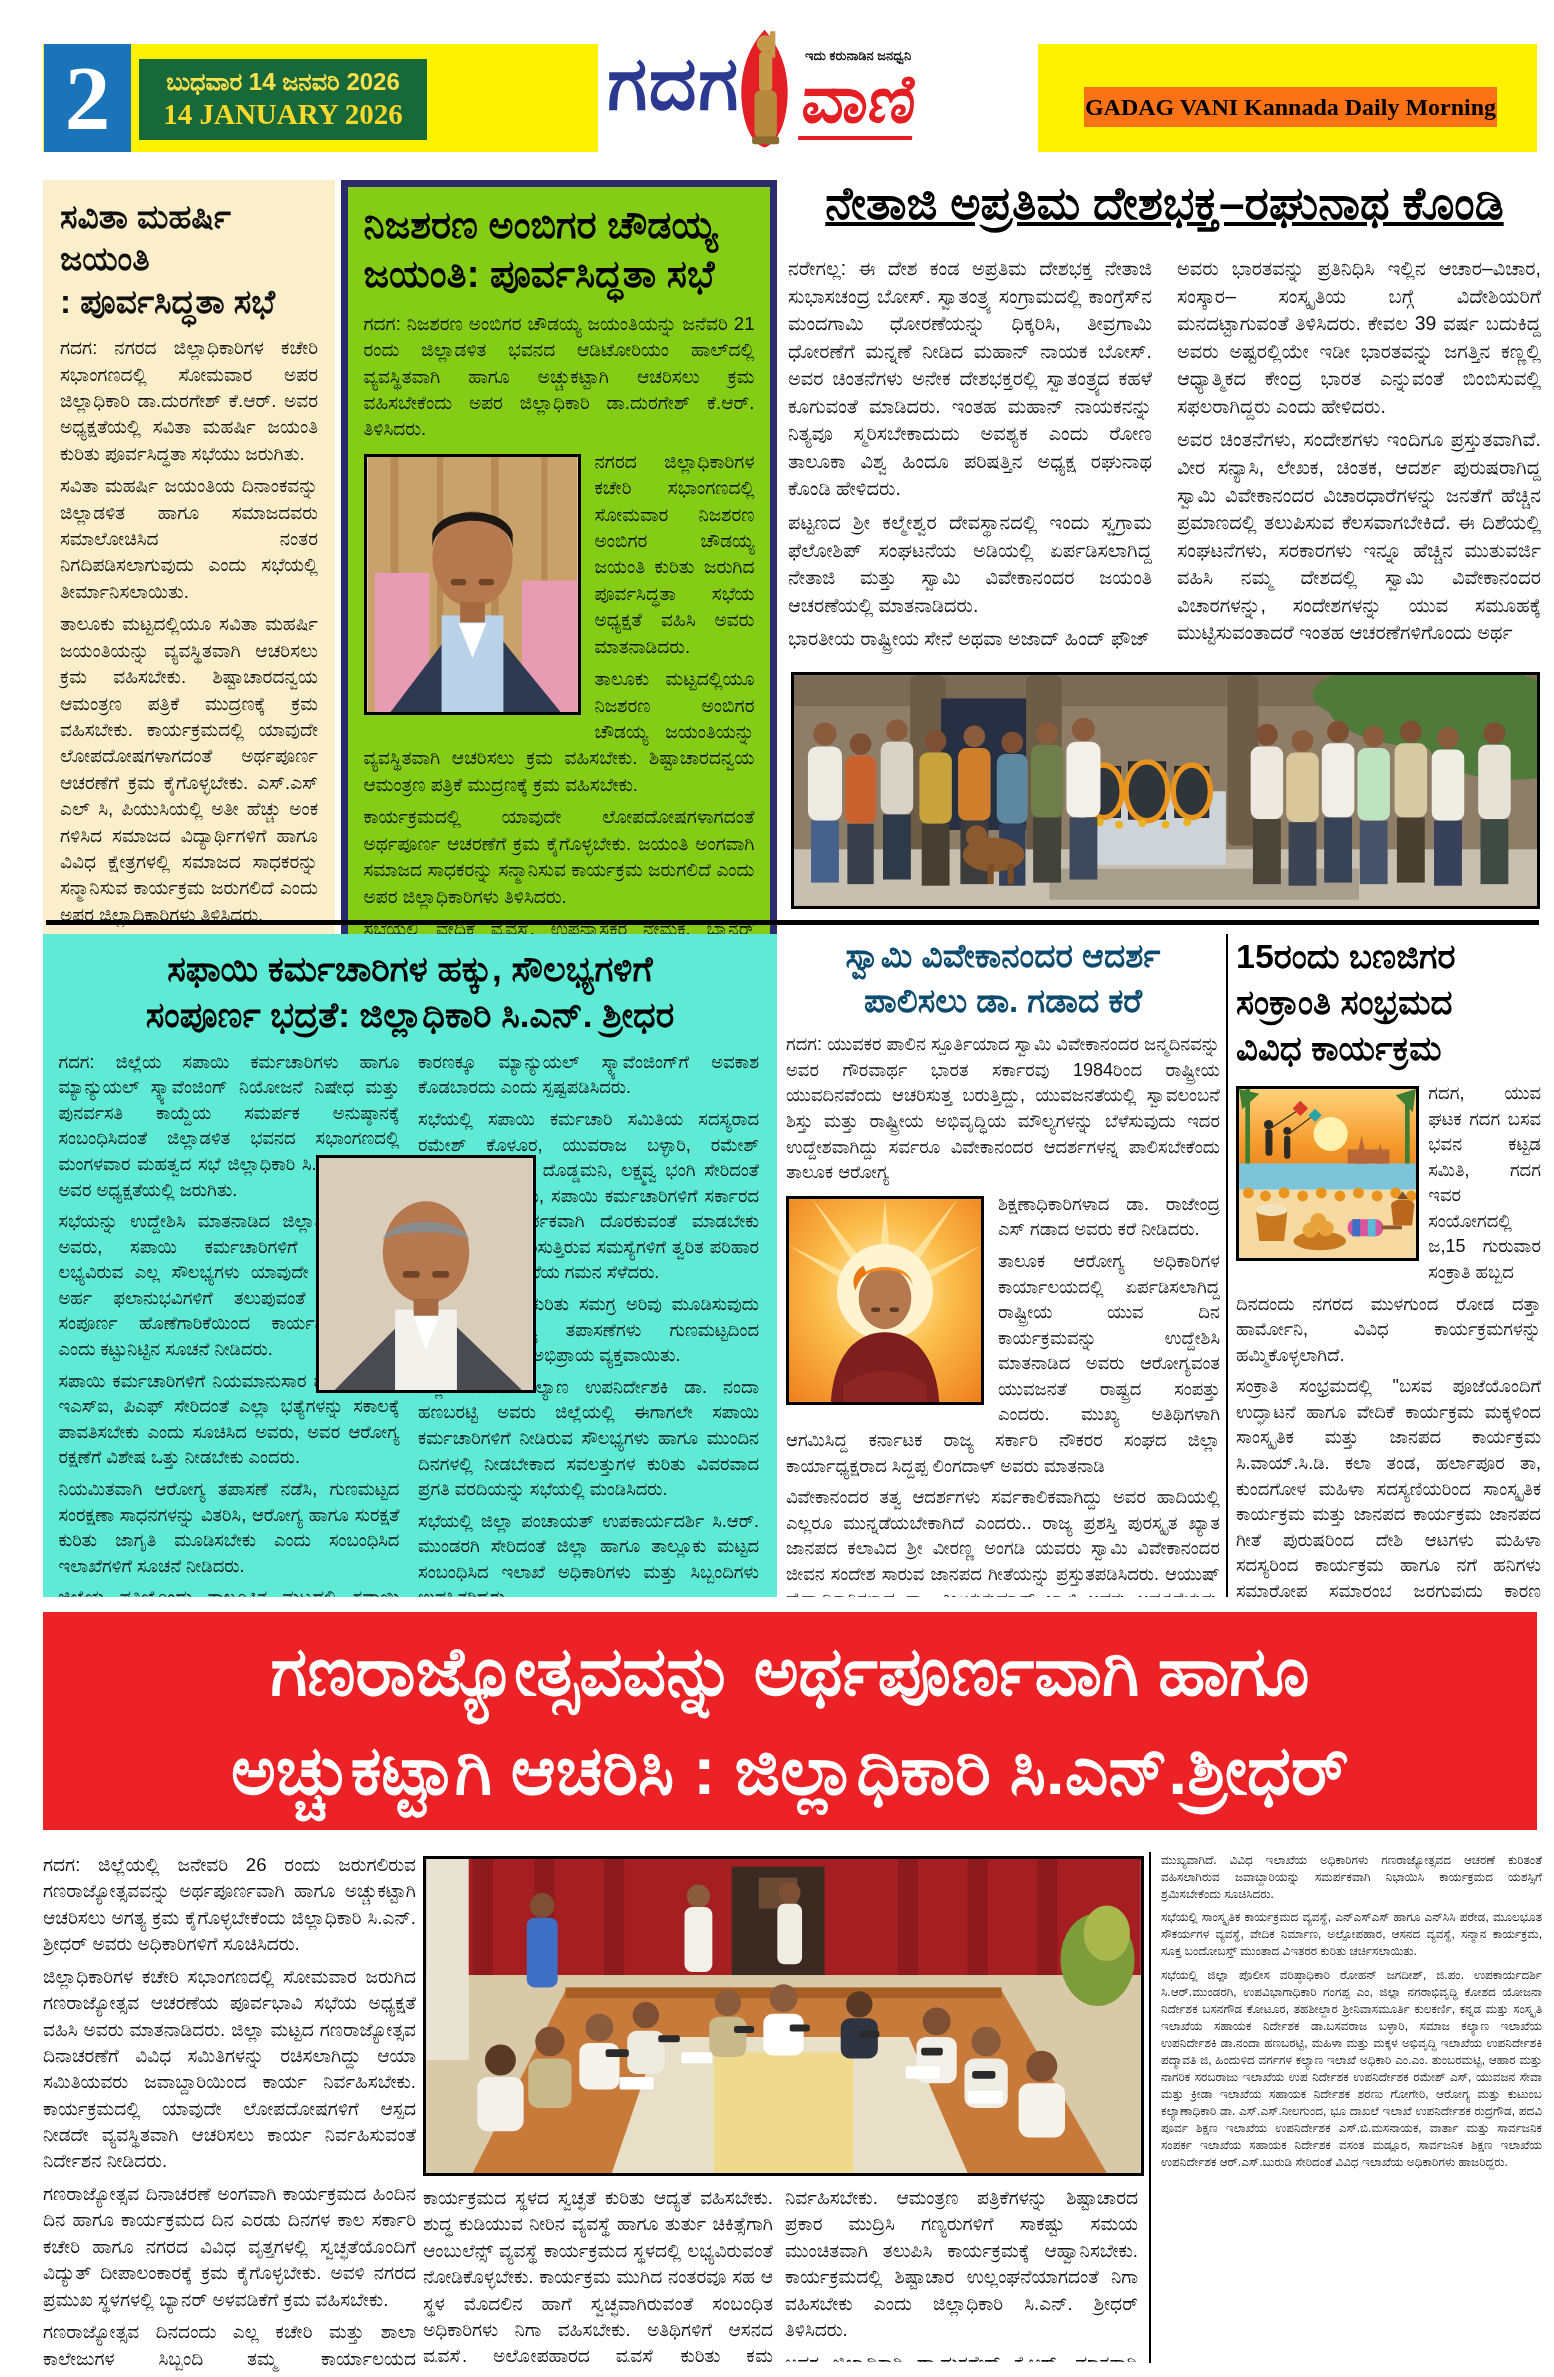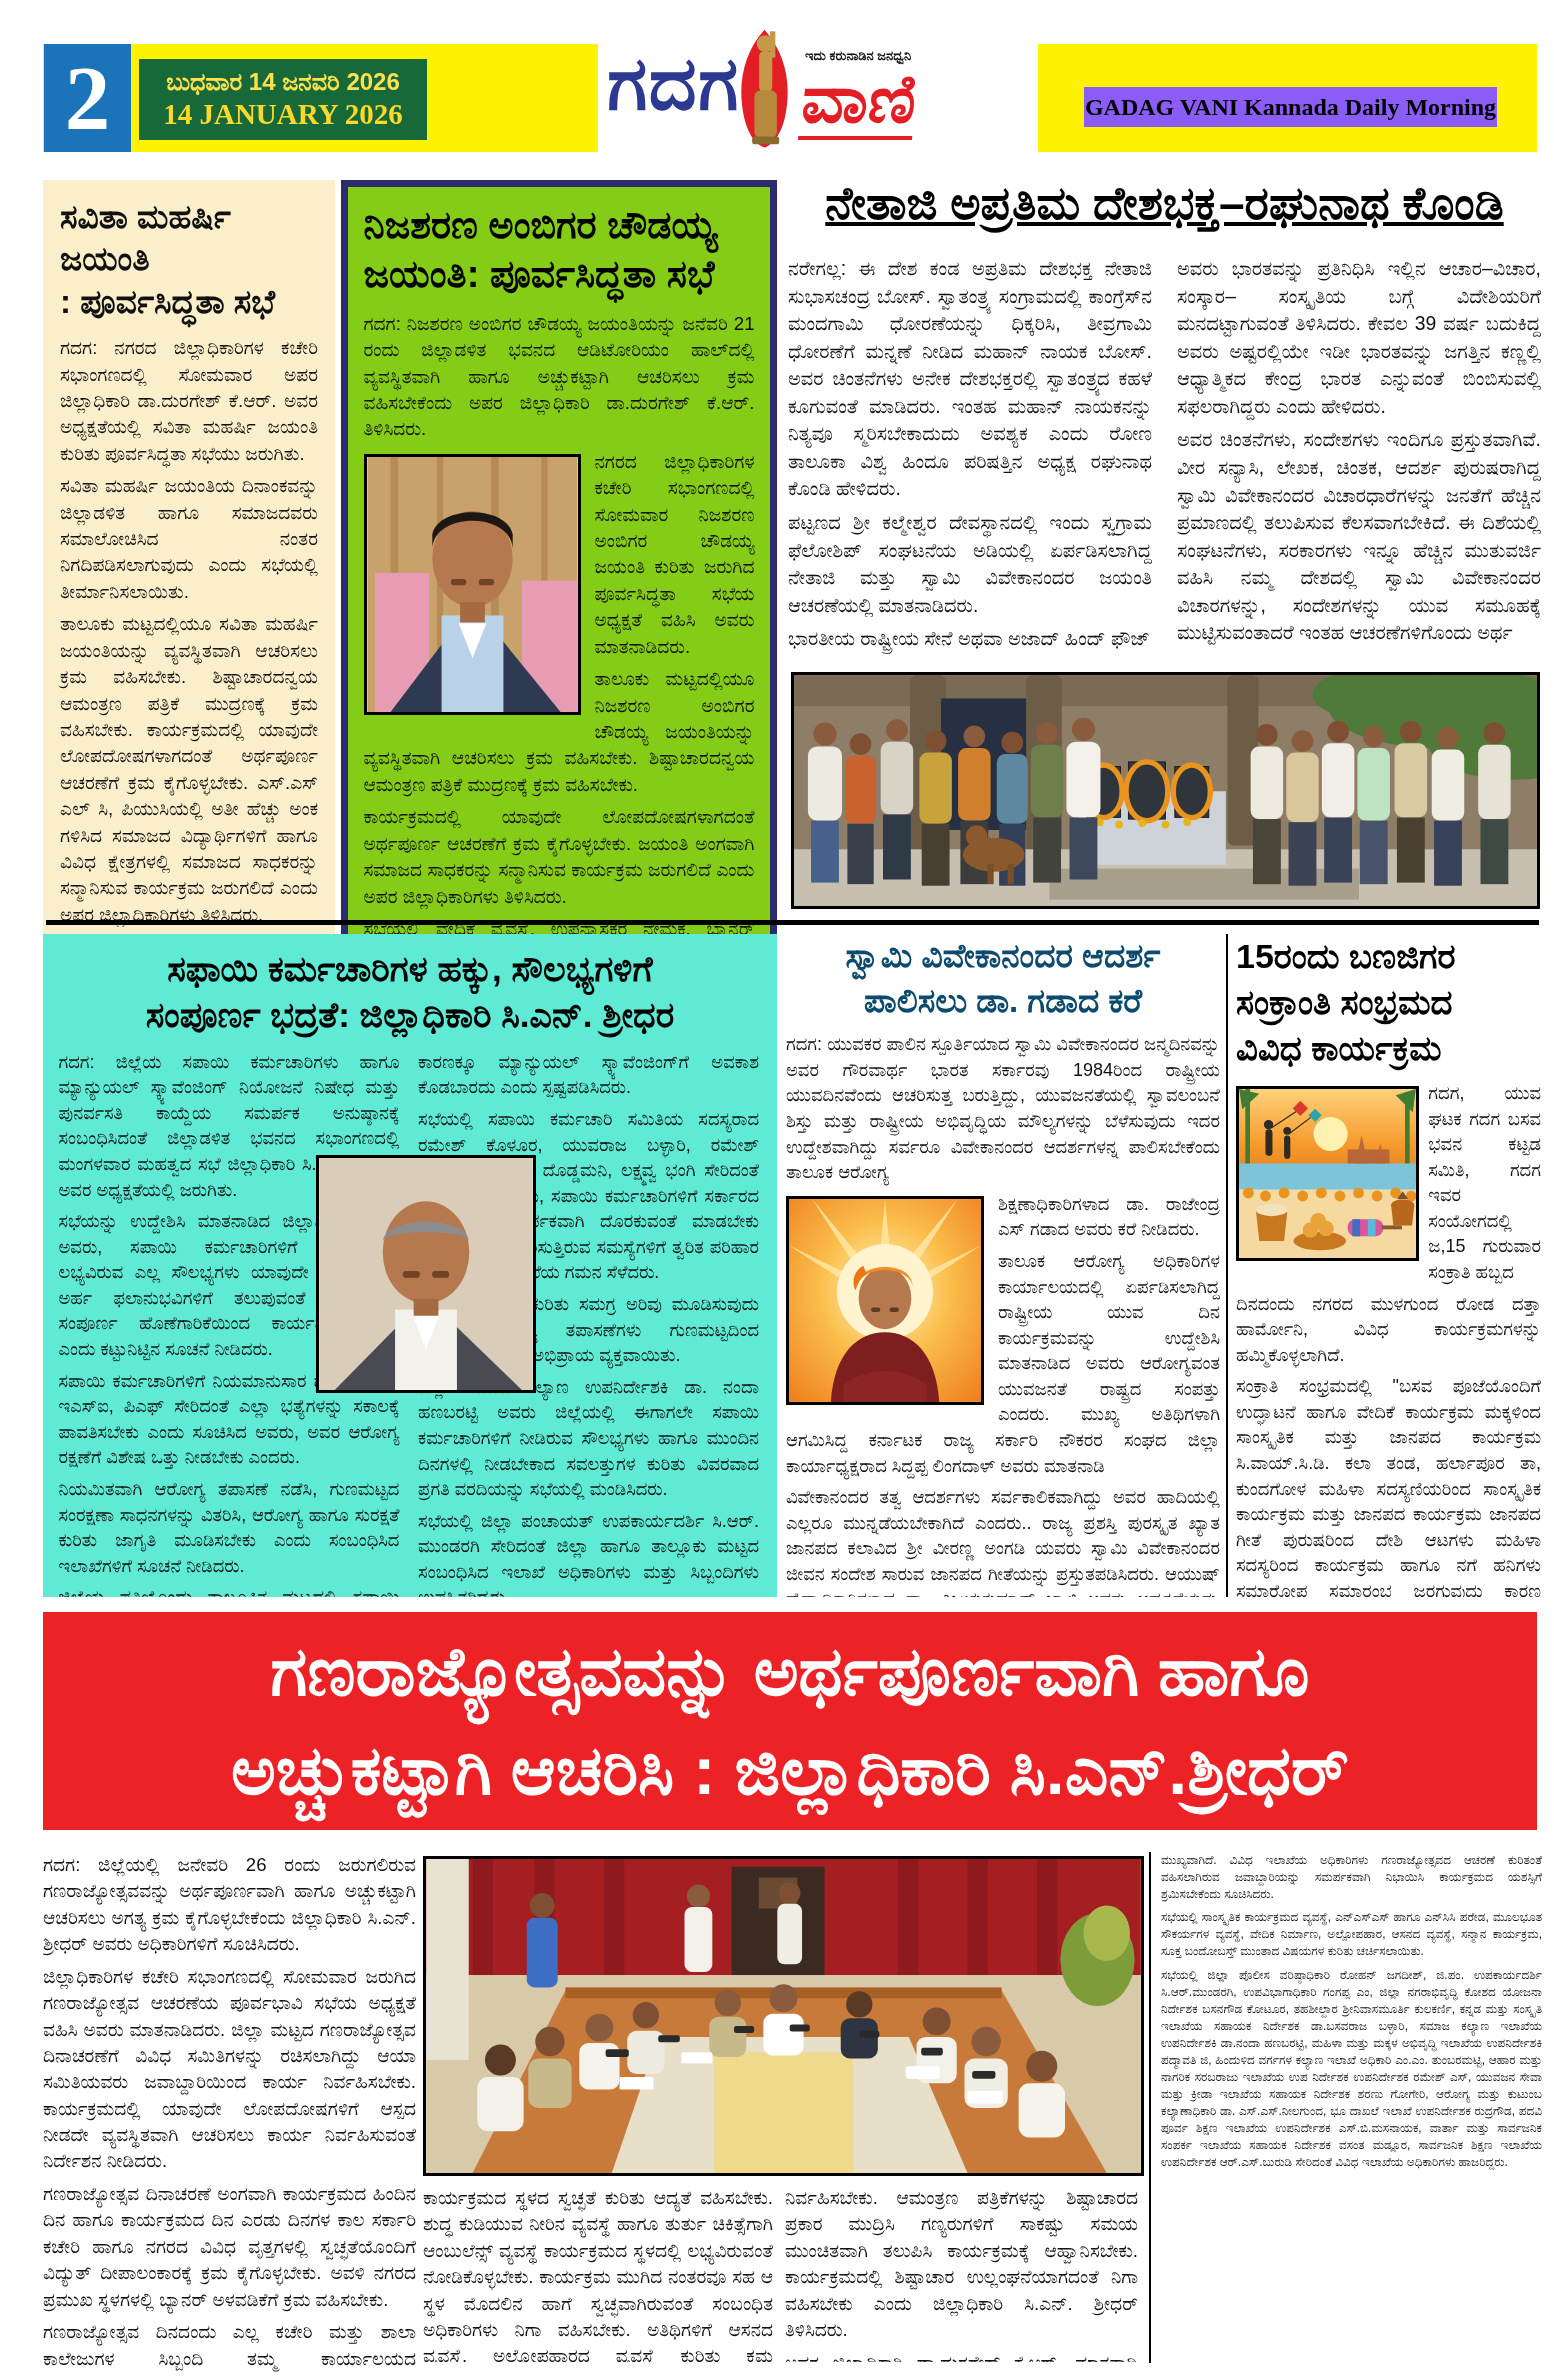--- a/index.html
+++ b/index.html
@@ -36,21 +36,21 @@
         <circle cx="44" cy="28" r="11" fill="#C49A4A"></circle>
         <rect x="36" y="38" width="17" height="52" rx="6" fill="#C49A4A"></rect>
         <rect x="50" y="12" width="7" height="34" rx{="3" fill="#C49A4A"></rect>
         <rect x="30" y="88" width="29" height="62" rx="8" fill="#B8883C"></rect>
         <rect x="27" y="148" width="35" height="10" rx="3" fill="#8A6A2F"></rect>
       </svg>
     </div>
     <div class="abs" style="left:207px;top:29px;font-size:13px;font-weight:bold;color:#111;">ಇದು ಕರುನಾಡಿನ ಜನಧ್ವನಿ</div>
     <div class="abs" style="left:204px;top:43px;font-size:67px;font-weight:bold;color:#E31E24;transform:skewX(-6deg);border-bottom:4.6px solid #E31E24;line-height:1.1;">ವಾಣಿ</div>
   </div>
-  <div class="abs" style="left:1084px;top:87px;width:413px;height:40px;background:#8b5cf6;display:flex;align-items:center;justify-content:center;">
+  <div class="abs" style="left:1084px;top:87px;width:413px;height:40px;background:#f97316;display:flex;align-items:center;justify-content:center;">
     <span style="font-family:'Liberation Serif',serif;font-weight:bold;font-size:24px;color:#000;white-space:nowrap;">GADAG VANI Kannada Daily Morning</span>
   </div>
 </div>
 
 <div class="abs" style="left:43px;top:180px;width:292px;height:782px;background:#FBEFCB;padding:15.5px 17px;box-sizing:border-box;overflow:hidden;">
   <h2 style="font-size:33px;line-height:1.3;color:#111;">
     <span>ಸವಿತಾ ಮಹರ್ಷಿ ಜಯಂತಿ</span><br>
     <span>: ಪೂರ್ವಸಿದ್ಧತಾ ಸಭೆ</span>
   </h2>
   <div class="bodytxt just kn" style="margin-top:11px;font-size:18.6px;">
@@ -512,16 +512,16 @@
 </div>
 <div class="abs bodytxt just kn" style="left:785px;top:2185px;width:353px;height:177px;overflow:hidden;font-size:18.6px;">
   <p>ನಿರ್ವಹಿಸಬೇಕು. ಆಮಂತ್ರಣ ಪತ್ರಿಕೆಗಳನ್ನು ಶಿಷ್ಟಾಚಾರದ ಪ್ರಕಾರ ಮುದ್ರಿಸಿ ಗಣ್ಯರುಗಳಿಗೆ ಸಾಕಷ್ಟು ಸಮಯ ಮುಂಚಿತವಾಗಿ ತಲುಪಿಸಿ ಕಾರ್ಯಕ್ರಮಕ್ಕೆ ಆಹ್ವಾನಿಸಬೇಕು. ಕಾರ್ಯಕ್ರಮದಲ್ಲಿ ಶಿಷ್ಟಾಚಾರ ಉಲ್ಲಂಘನೆಯಾಗದಂತೆ ನಿಗಾ ವಹಿಸಬೇಕು ಎಂದು ಜಿಲ್ಲಾಧಿಕಾರಿ ಸಿ.ಎನ್. ಶ್ರೀಧರ್ ತಿಳಿಸಿದರು.</p>
   <p>ಅಪರ ಜಿಲ್ಲಾಧಿಕಾರಿ ಡಾ.ದುರಗೇಶ್ ಕೆ.ಆರ್. ಮಾತನಾಡಿ ಗಣರಾಜ್ಯೋತ್ಸವ ವ್ಯವಸ್ಥಿತ ಆಚರಣೆಗಾಗಿ ವಿವಿಧ ಇಲಾಖೆಯ ಅಧಿಕಾರಿಗಳು ಪರಸ್ಪರ ಸಮನ್ವಯತೆಯಿಂದ ಹಾಗೂ ಶ್ರದ್ಧೆಯಿಂದ ಕಾರ್ಯನಿರ್ವಹಿಸುವುದು</p>
 </div>
 
 <div class="abs vrule" style="left:1149px;top:1852px;width:2.3px;height:511px;"></div>
 
 <div class="abs bodytxt just kn" style="left:1161px;top:1852px;width:381px;height:517px;overflow:hidden;font-size:12px;">
   <p>ಮುಖ್ಯವಾಗಿದೆ. ವಿವಿಧ ಇಲಾಖೆಯ ಅಧಿಕಾರಿಗಳು ಗಣರಾಜ್ಯೋತ್ಸವದ ಆಚರಣೆ ಕುರಿತಂತೆ ವಹಿಸಲಾಗಿರುವ ಜವಾಬ್ದಾರಿಯನ್ನು ಸಮರ್ಪಕವಾಗಿ ನಿಭಾಯಿಸಿ ಕಾರ್ಯಕ್ರಮದ ಯಶಸ್ಸಿಗೆ ಶ್ರಮಿಸಬೇಕೆಂದು ಸೂಚಿಸಿದರು.</p>
-  <p>ಸಭೆಯಲ್ಲಿ ಸಾಂಸ್ಕೃತಿಕ ಕಾರ್ಯಕ್ರಮದ ವ್ಯವಸ್ಥೆ, ಎನ್‌ಎಸ್‌ಎಸ್ ಹಾಗೂ ಎನ್‌ಸಿಸಿ ಪರೇಡ, ಮೂಲಭೂತ ಸೌಕರ್ಯಗಳ ವ್ಯವಸ್ಥೆ, ವೇದಿಕ ನಿರ್ಮಾಣ, ಅಲ್ಪೋಪಹಾರ, ಆಸನದ ವ್ಯವಸ್ಥೆ, ಸನ್ಮಾನ ಕಾರ್ಯಕ್ರಮ, ಸೂಕ್ತ ಬಂದೋಬಸ್ತ್ ಮುಂತಾದ ವಿಷಯಗಳ ಕುರಿತು ಚರ್ಚಿಸಲಾಯಿತು.</p>
+  <p>ಸಭೆಯಲ್ಲಿ ಸಾಂಸ್ಕೃತಿಕ ಕಾರ್ಯಕ್ರಮದ ವ್ಯವಸ್ಥೆ, ಎನ್‌ಎಸ್‌ಎಸ್ ಹಾಗೂ ಎನ್‌ಸಿಸಿ ಪರೇಡ, ಮೂಲಭೂತ ಸೌಕರ್ಯಗಳ ವ್ಯವಸ್ಥೆ, ವೇದಿಕ ನಿರ್ಮಾಣ, ಅಲ್ಪೋಪಹಾರ, ಆಸನದ ವ್ಯವಸ್ಥೆ, ಸನ್ಮಾನ ಕಾರ್ಯಕ್ರಮ, ಸೂಕ್ತ ಬಂದೋಬಸ್ತ್ ಮುಂತಾದ ವಿಇತರರ ಕುರಿತು ಚರ್ಚಿಸಲಾಯಿತು.</p>
   <p>ಸಭೆಯಲ್ಲಿ ಜಿಲ್ಲಾ ಪೊಲೀಸ ವರಿಷ್ಠಾಧಿಕಾರಿ ರೋಹನ್ ಜಗದೀಶ್, ಜಿ.ಪಂ. ಉಪಕಾರ್ಯದರ್ಶಿ ಸಿ.ಆರ್.ಮುಂಡರಗಿ, ಉಪವಿಭಾಗಾಧಿಕಾರಿ ಗಂಗಪ್ಪ ಎಂ, ಜಿಲ್ಲಾ ನಗರಾಭಿವೃದ್ಧಿ ಕೋಶದ ಯೋಜನಾ ನಿರ್ದೇಶಕ ಬಸನಗೌಡ ಕೋಟೂರ, ತಹಶೀಲ್ದಾರ ಶ್ರೀನಿವಾಸಮೂರ್ತಿ ಕುಲಕರ್ಣಿ, ಕನ್ನಡ ಮತ್ತು ಸಂಸ್ಕೃತಿ ಇಲಾಖೆಯ ಸಹಾಯಕ ನಿರ್ದೇಶಕ ಡಾ.ಬಸವರಾಜ ಬಳ್ಳಾರಿ, ಸಮಾಜ ಕಲ್ಯಾಣ ಇಲಾಖೆಯ ಉಪನಿರ್ದೇಶಕಿ ಡಾ.ನಂದಾ ಹಣಬರಟ್ಟಿ, ಮಹಿಳಾ ಮತ್ತು ಮಕ್ಕಳ ಅಭಿವೃದ್ಧಿ ಇಲಾಖೆಯ ಉಪನಿರ್ದೇಶಕಿ ಪದ್ಮಾವತಿ ಜಿ, ಹಿಂದುಳಿದ ವರ್ಗಗಳ ಕಲ್ಯಾಣ ಇಲಾಖೆ ಅಧಿಕಾರಿ ಎಂ.ಎಂ. ತುಂಬರಮಟ್ಟಿ, ಆಹಾರ ಮತ್ತು ನಾಗರಿಕ ಸರಬರಾಜು ಇಲಾಖೆಯ ಉಪ ನಿರ್ದೇಶಕ ಉಪನಿರ್ದೇಶಕ ರಮೇಶ್ ಎಸ್, ಯುವಜನ ಸೇವಾ ಮತ್ತು ಕ್ರೀಡಾ ಇಲಾಖೆಯ ಸಹಾಯಕ ನಿರ್ದೇಶಕ ಶರಣು ಗೋಗೇರಿ, ಆರೋಗ್ಯ ಮತ್ತು ಕುಟುಂಬ ಕಲ್ಯಾಣಾಧಿಕಾರಿ ಡಾ. ಎಸ್.ಎಸ್.ನೀಲಗುಂದ, ಭೂ ದಾಖಲೆ ಇಲಾಖೆ ಉಪನಿರ್ದೇಶಕ ರುದ್ರಗೌಡ, ಪದವಿ ಪೂರ್ವ ಶಿಕ್ಷಣ ಇಲಾಖೆಯ ಉಪನಿರ್ದೇಶಕ ಎಸ್.ಬಿ.ಮಸನಾಯಕ, ವಾರ್ತಾ ಮತ್ತು ಸಾರ್ವಜನಿಕ ಸಂಪರ್ಕ ಇಲಾಖೆಯ ಸಹಾಯಕ ನಿರ್ದೇಶಕ ವಸಂತ ಮಡ್ಲೂರ, ಸಾರ್ವಜನಿಕ ಶಿಕ್ಷಣ ಇಲಾಖೆಯ ಉಪನಿರ್ದೇಶಕ ಆರ್.ಎಸ್.ಬುರುಡಿ ಸೇರಿದಂತೆ ವಿವಿಧ ಇಲಾಖೆಯ ಅಧಿಕಾರಿಗಳು ಹಾಜರಿದ್ದರು.</p>
 </div>
 
 
 </body></html>

